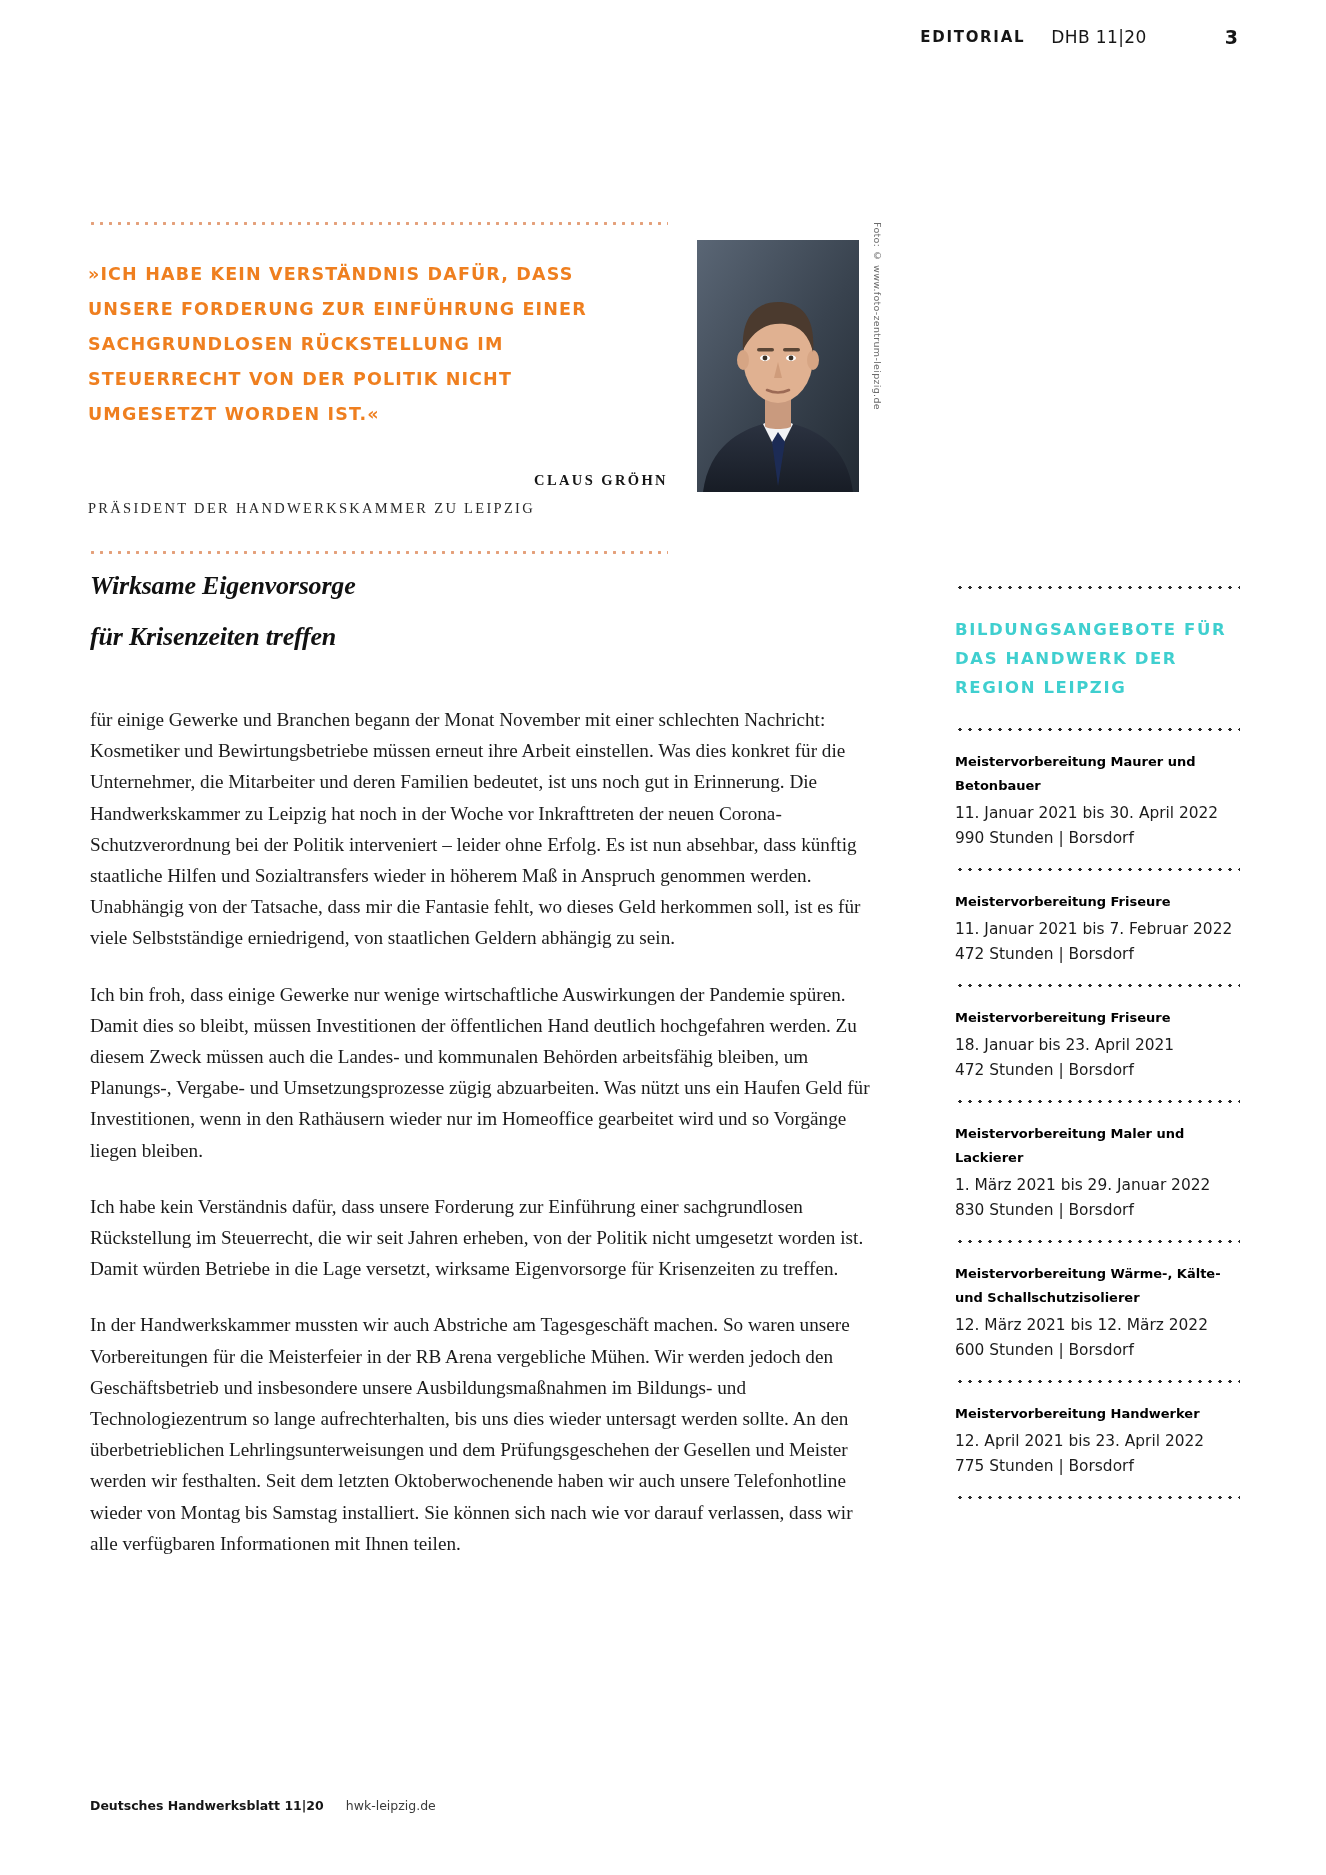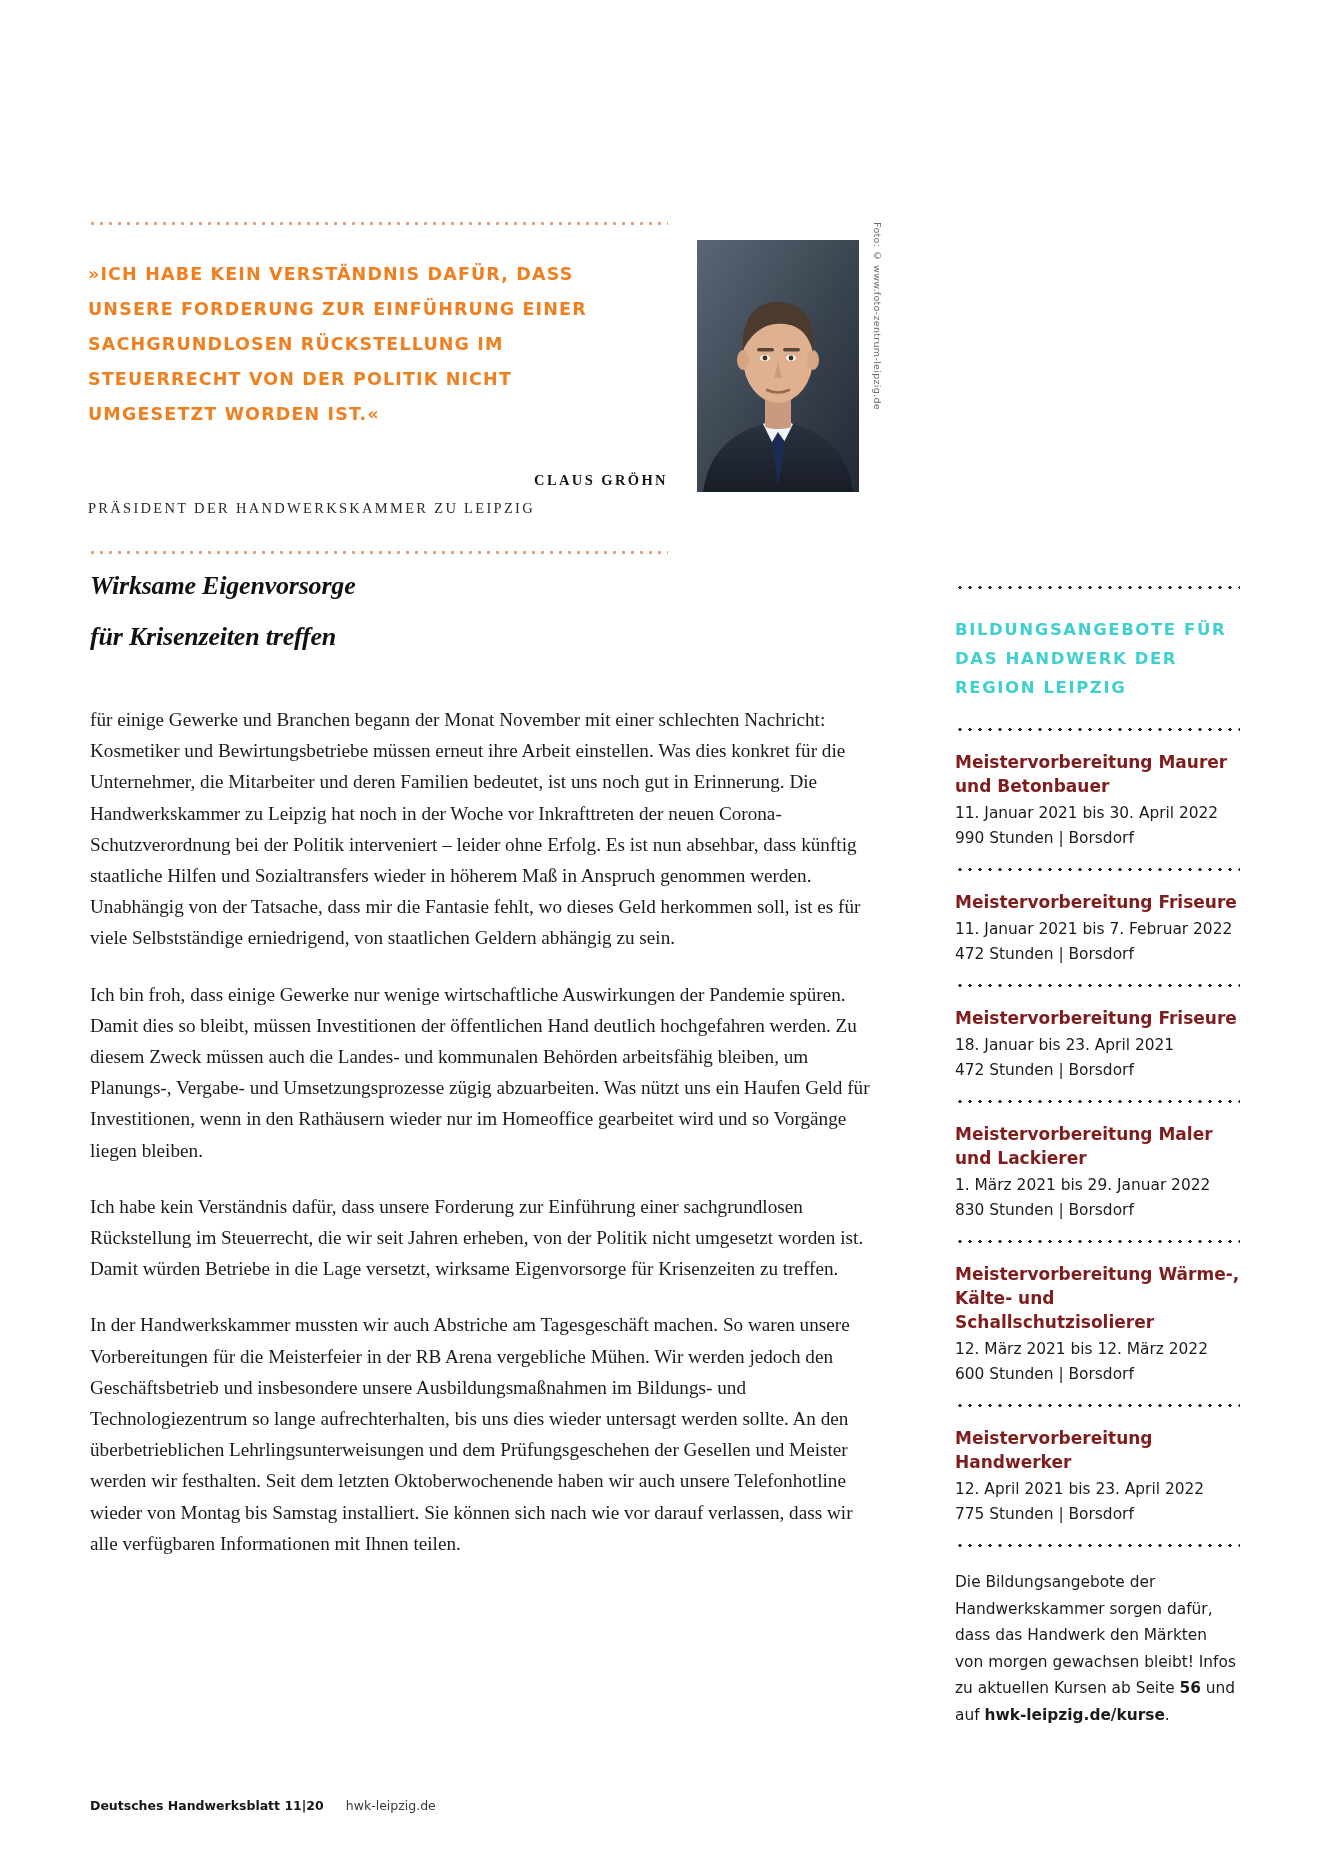--- a/index.html
+++ b/index.html
@@ -187,23 +187,23 @@
     color: #3fcfcf;
     text-transform: uppercase;
     margin: 26px 0 26px 0;
   }
   .course {
     margin: 19px 0 18px 0;
   }
   .course-name {
     font-family: "DejaVu Sans", sans-serif;
     font-weight: 700;
-    font-size: 17px;
+    font-size: 13px;
     line-height: 24px;
-    color: #7f1d1d;
+    color: #000000;
     margin: 0 0 3px 0;
   }
   .course-dates,
   .course-hours {
     font-family: "DejaVu Sans", sans-serif;
     font-weight: 400;
     font-size: 15.4px;
     line-height: 24.5px;
     color: #1b1b1b;
     margin: 0;
@@ -237,20 +237,25 @@
     font-weight: 400;
     font-size: 12.5px;
     color: #3a3a3a;
   }
 </style>
 </head>
 <body>
 
 <div class="page">
 
+  <div class="runhead">
+    <span class="runhead-section">EDITORIAL</span>
+    <span class="runhead-issue">DHB 11|20</span>
+    <span class="runhead-page">3</span>
+  </div>
 
   <div class="quoteblock">
     <div class="dotrule dotrule-orange"></div>
     <p class="quote-text">»ICH HABE KEIN VERSTÄNDNIS DAFÜR, DASS UNSERE FORDERUNG ZUR EINFÜHRUNG EINER SACHGRUNDLOSEN RÜCKSTELLUNG IM STEUERRECHT VON DER POLITIK NICHT UMGESETZT WORDEN IST.«</p>
     <p class="quote-name">CLAUS GRÖHN</p>
     <p class="quote-role">PRÄSIDENT DER HANDWERKSKAMMER ZU LEIPZIG</p>
     <div class="dotrule dotrule-orange"></div>
   </div>
 
   <div class="portrait">
@@ -349,21 +354,20 @@
     </div>
     <div class="dotrule dotrule-dark"></div>
 
     <div class="course">
       <p class="course-name">Meistervorbereitung Handwerker</p>
       <p class="course-dates">12. April 2021 bis 23. April 2022</p>
       <p class="course-hours">775 Stunden | Borsdorf</p>
     </div>
     <div class="dotrule dotrule-dark"></div>
 
-    <p class="side-note"><span>Die Bildungsangebote der Handwerkskammer sorgen dafür, dass das Handwerk den Märkten von morgen gewachsen bleibt! Infos zu aktuellen Kursen ab Seite </span><b>56</b><span> und auf </span><b>hwk-leipzig.de/kurse</b><span>.</span></p>
   </aside>
 
   <div class="footer">
     <span class="footer-pub">Deutsches Handwerksblatt 11|20</span>
     <span class="footer-url">hwk-leipzig.de</span>
   </div>
 
 </div>
 
 </body></html>

